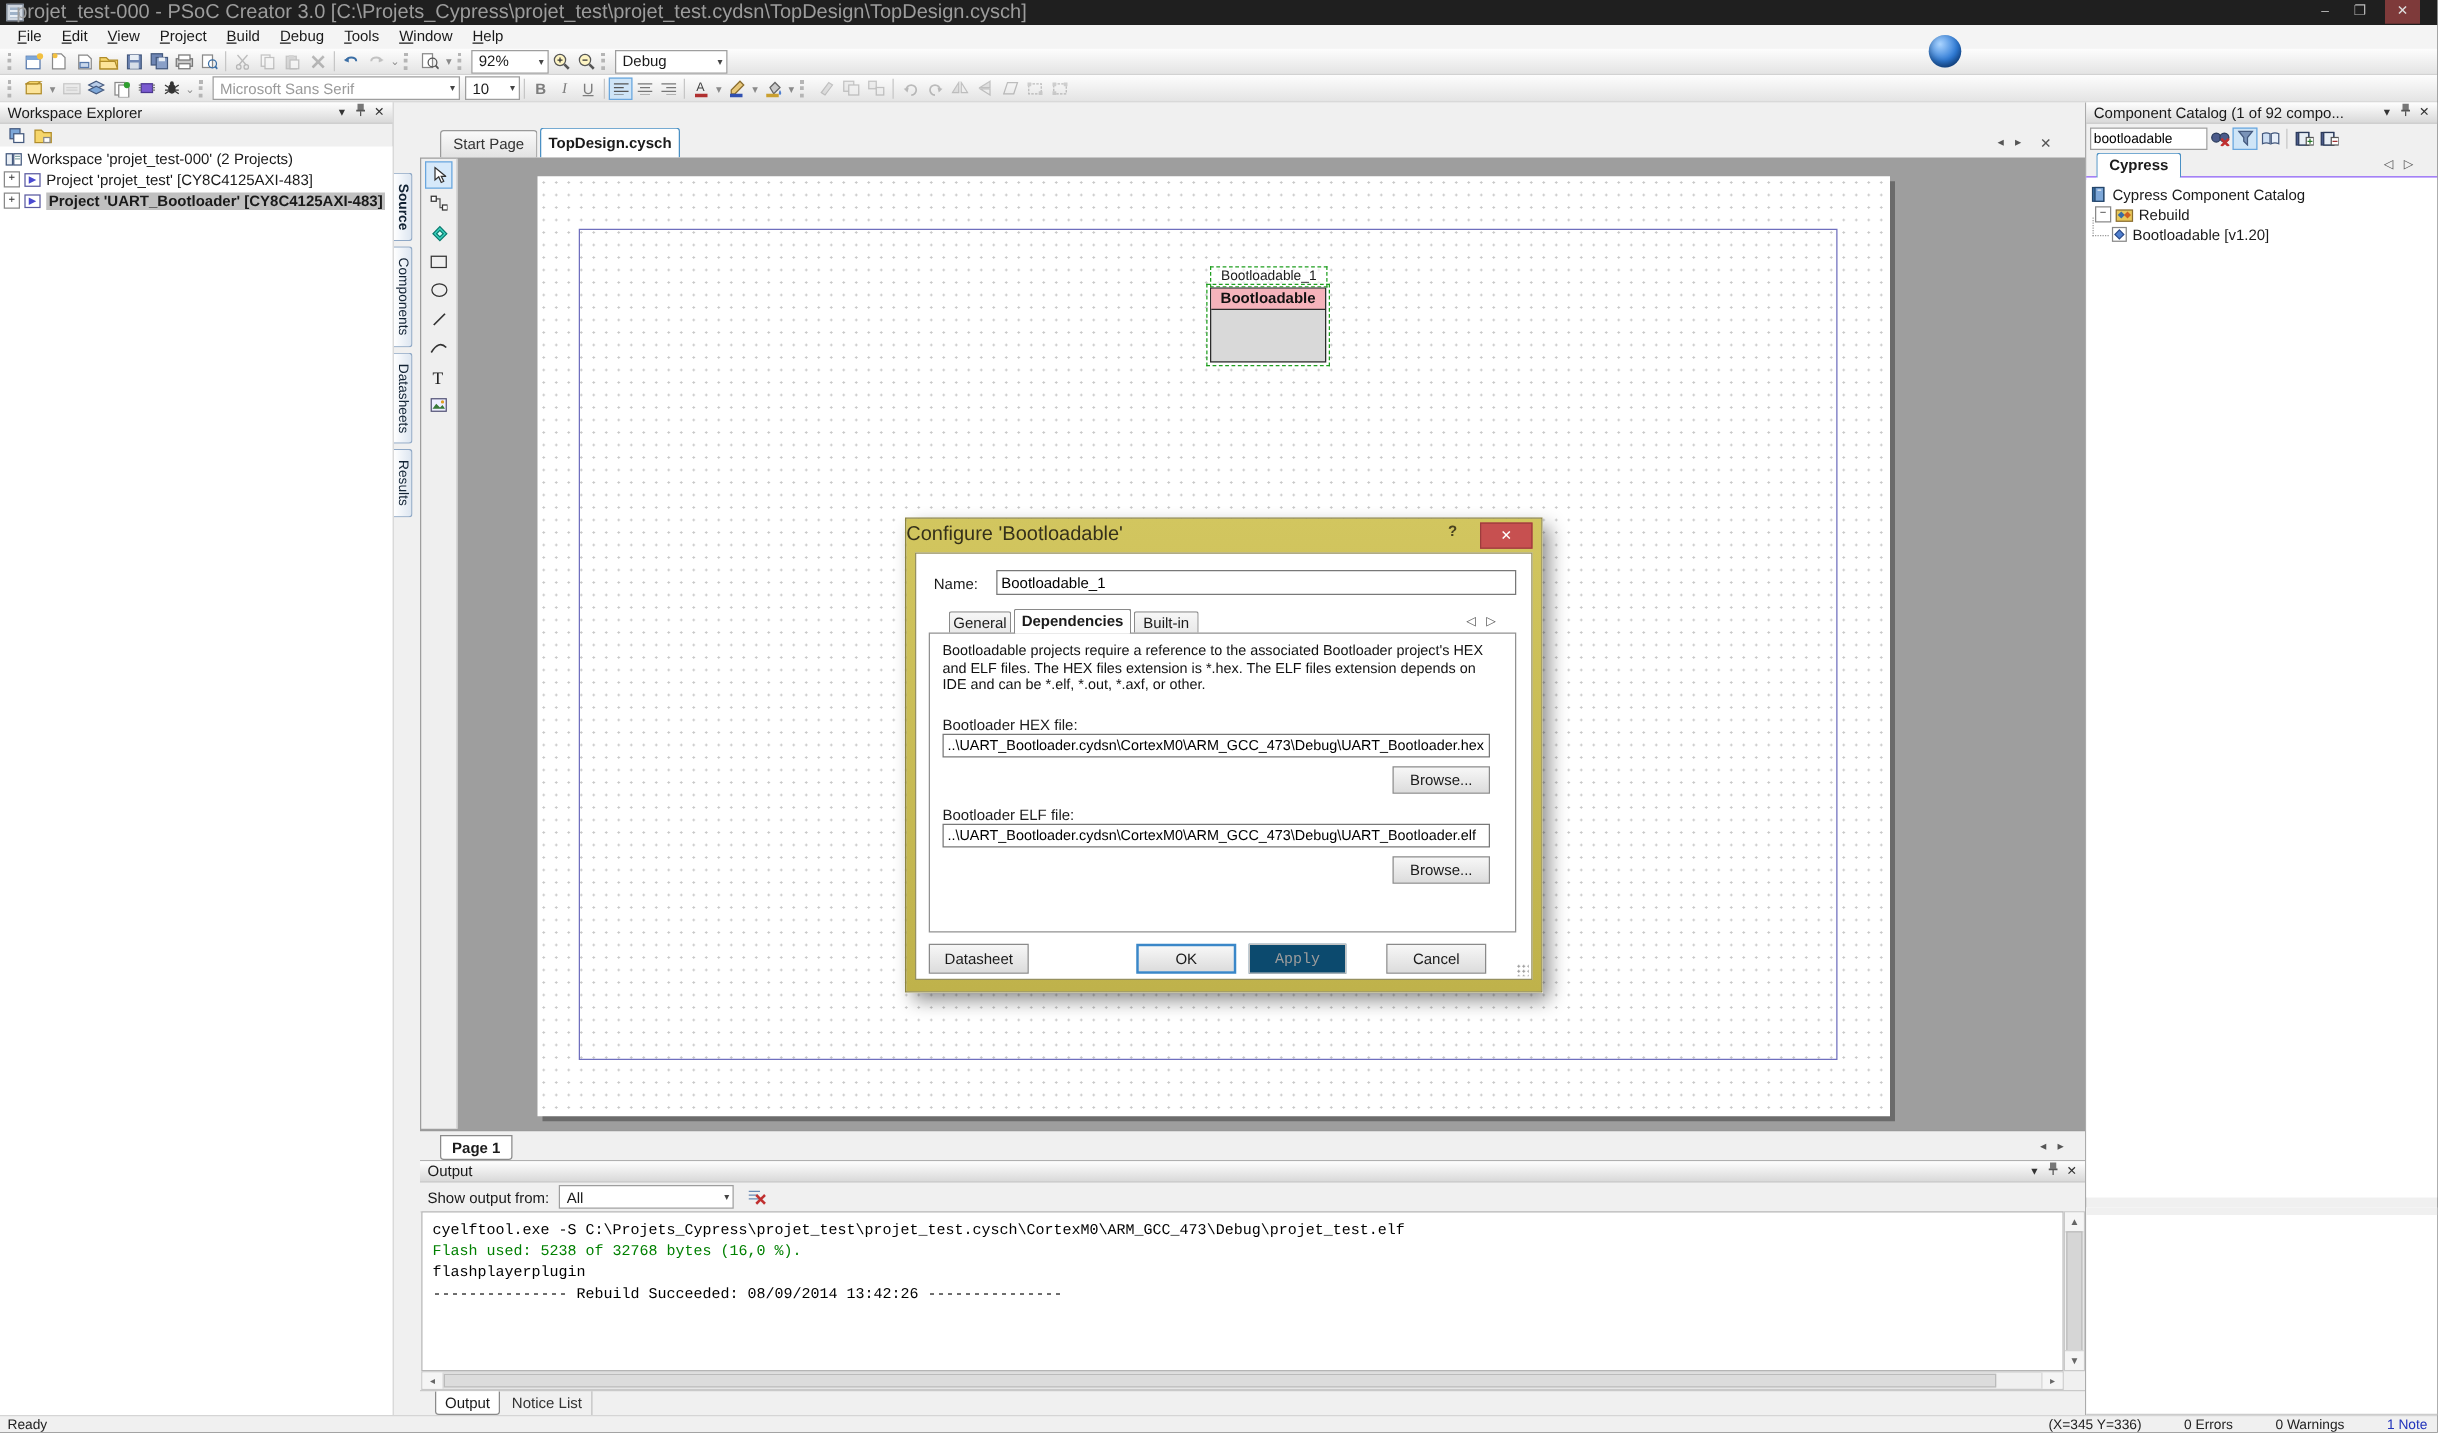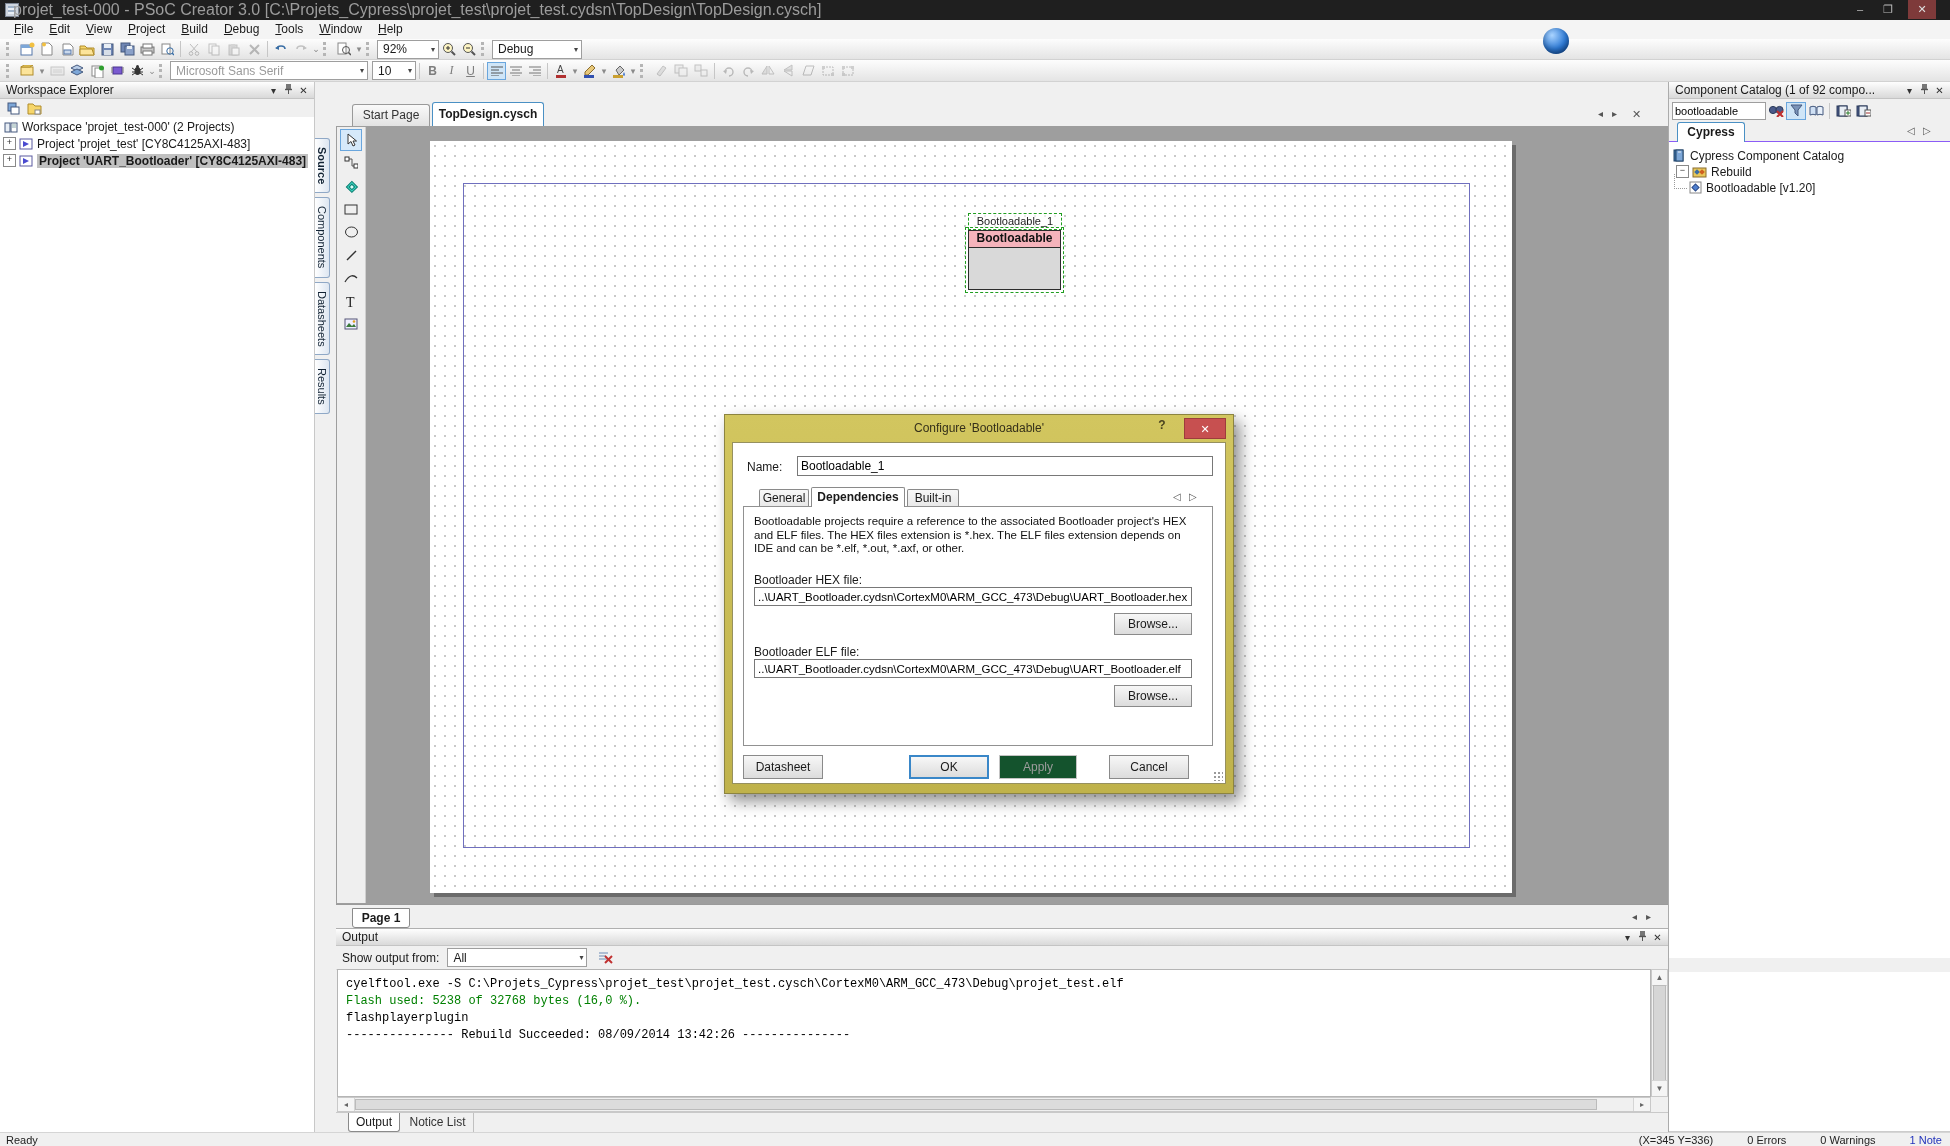--- a/index.html
+++ b/index.html
@@ -128,38 +128,38 @@
 
   
   .statusbar{left:0;top:1132px;width:1950px;height:14px;background:#f0f0f0;border-top:1px solid #d5d5d5;
              display:flex;align-items:flex-start;font-size:11px;color:#222;box-sizing:border-box;padding:1px 8px 0 6px;}
   .statusbar .sp{margin-left:34px;}
   .note{color:#2233bb;}
 
   
   .dialog{left:724px;top:414px;width:510px;height:380px;background:linear-gradient(#d2c65f,#bfb24b);
           border:1px solid #8c8440;box-shadow:6px 7px 14px rgba(0,0,0,.45);z-index:10;box-sizing:border-box;}
-  .dlgtitle{position:absolute;left:0;top:0;width:100%;height:27px;text-align:center;line-height:26px;
-            font-size:12px;color:#35301a;}
+  .dlgtitle{position:absolute;left:0;top:0;width:100%;height:27px;text-align:left;line-height:26px;
+            font-size:16px;color:#35301a;}
   .dlghelp{position:absolute;right:62px;top:3px;width:18px;height:20px;text-align:center;color:#4a431f;font-weight:bold;}
   .dlgclose{position:absolute;right:7px;top:3px;width:42px;height:21px;background:#c75050;border:1px solid #9d3c3c;
             color:#fff;text-align:center;line-height:20px;font-size:11px;box-sizing:border-box;}
   .dlgbody{position:absolute;left:7px;right:7px;top:27px;bottom:9px;background:#fff;border:1px solid #96905f;}
   .dtxt{position:absolute;font-size:12px;}
   .dinput{position:absolute;height:20px;border:1px solid #787878;font:12px "Liberation Sans",sans-serif;padding:0 3px;box-sizing:border-box;}
   .dlgtabs{position:absolute;left:0;top:44px;width:100%;height:20px;}
   .dlgtab{position:absolute;box-sizing:border-box;text-align:center;border:1px solid #8a8a8a;border-bottom:none;
           border-radius:2px 2px 0 0;background:linear-gradient(#f7f7f7,#e8e8e8);font-size:12px;}
   .tpage{position:absolute;left:10px;right:12px;top:63px;height:238px;border:1px solid #919191;background:#fff;}
   .desc{position:absolute;left:10px;top:8px;right:12px;font-size:11.5px;line-height:13.5px;color:#111;}
   .btn{position:absolute;height:24px;border:1px solid #8a8a8a;background:linear-gradient(#f7f7f7,#dcdcdc);
        text-align:center;line-height:22px;font-size:12px;box-sizing:border-box;}
   .btn.small{height:22px;line-height:20px;}
   .btn.ok{border:2px solid #3a87c8;line-height:20px;}
-  .btn.disabled{color:#9c9c9c;border-color:#c3c3c3;background:#14532d;}
+  .btn.disabled{color:#9c9c9c;border-color:#c3c3c3;background:#0c4a6e;font-family:Liberation Mono, monospace;}
   .gripdots{position:absolute;right:2px;bottom:2px;width:10px;height:10px;
      background:radial-gradient(#9a9a9a 1px,transparent 1px);background-size:4px 4px;}
 
   .cattree .trow{margin-top:1px;}
   .elbow{width:12px;height:14px;border-left:1px dotted #9a9a9a;border-bottom:1px dotted #9a9a9a;margin:-6px 2px 6px 5px;flex:none;}
 </style>
 </head>
 <body>
 
 <div class="app">

